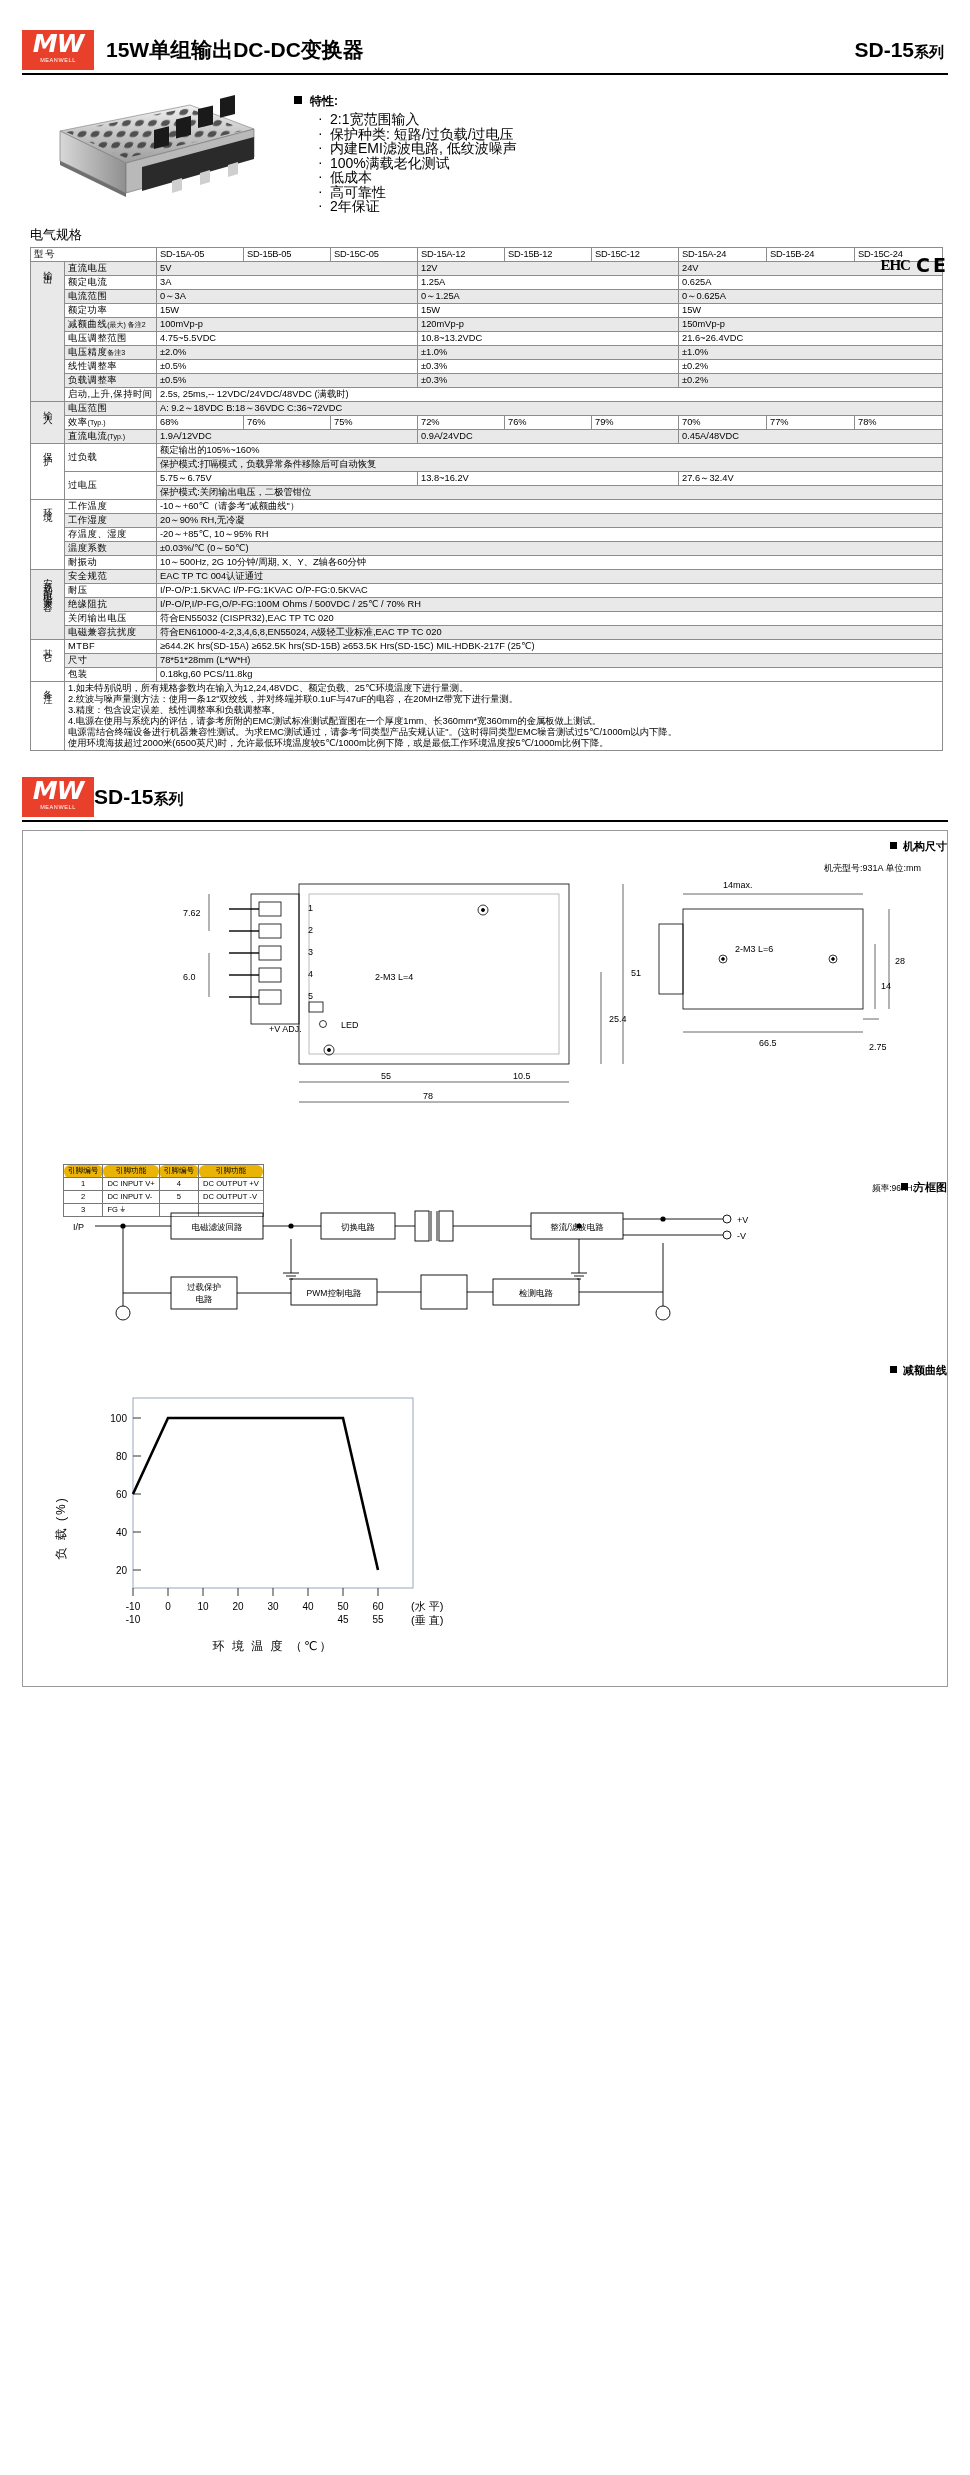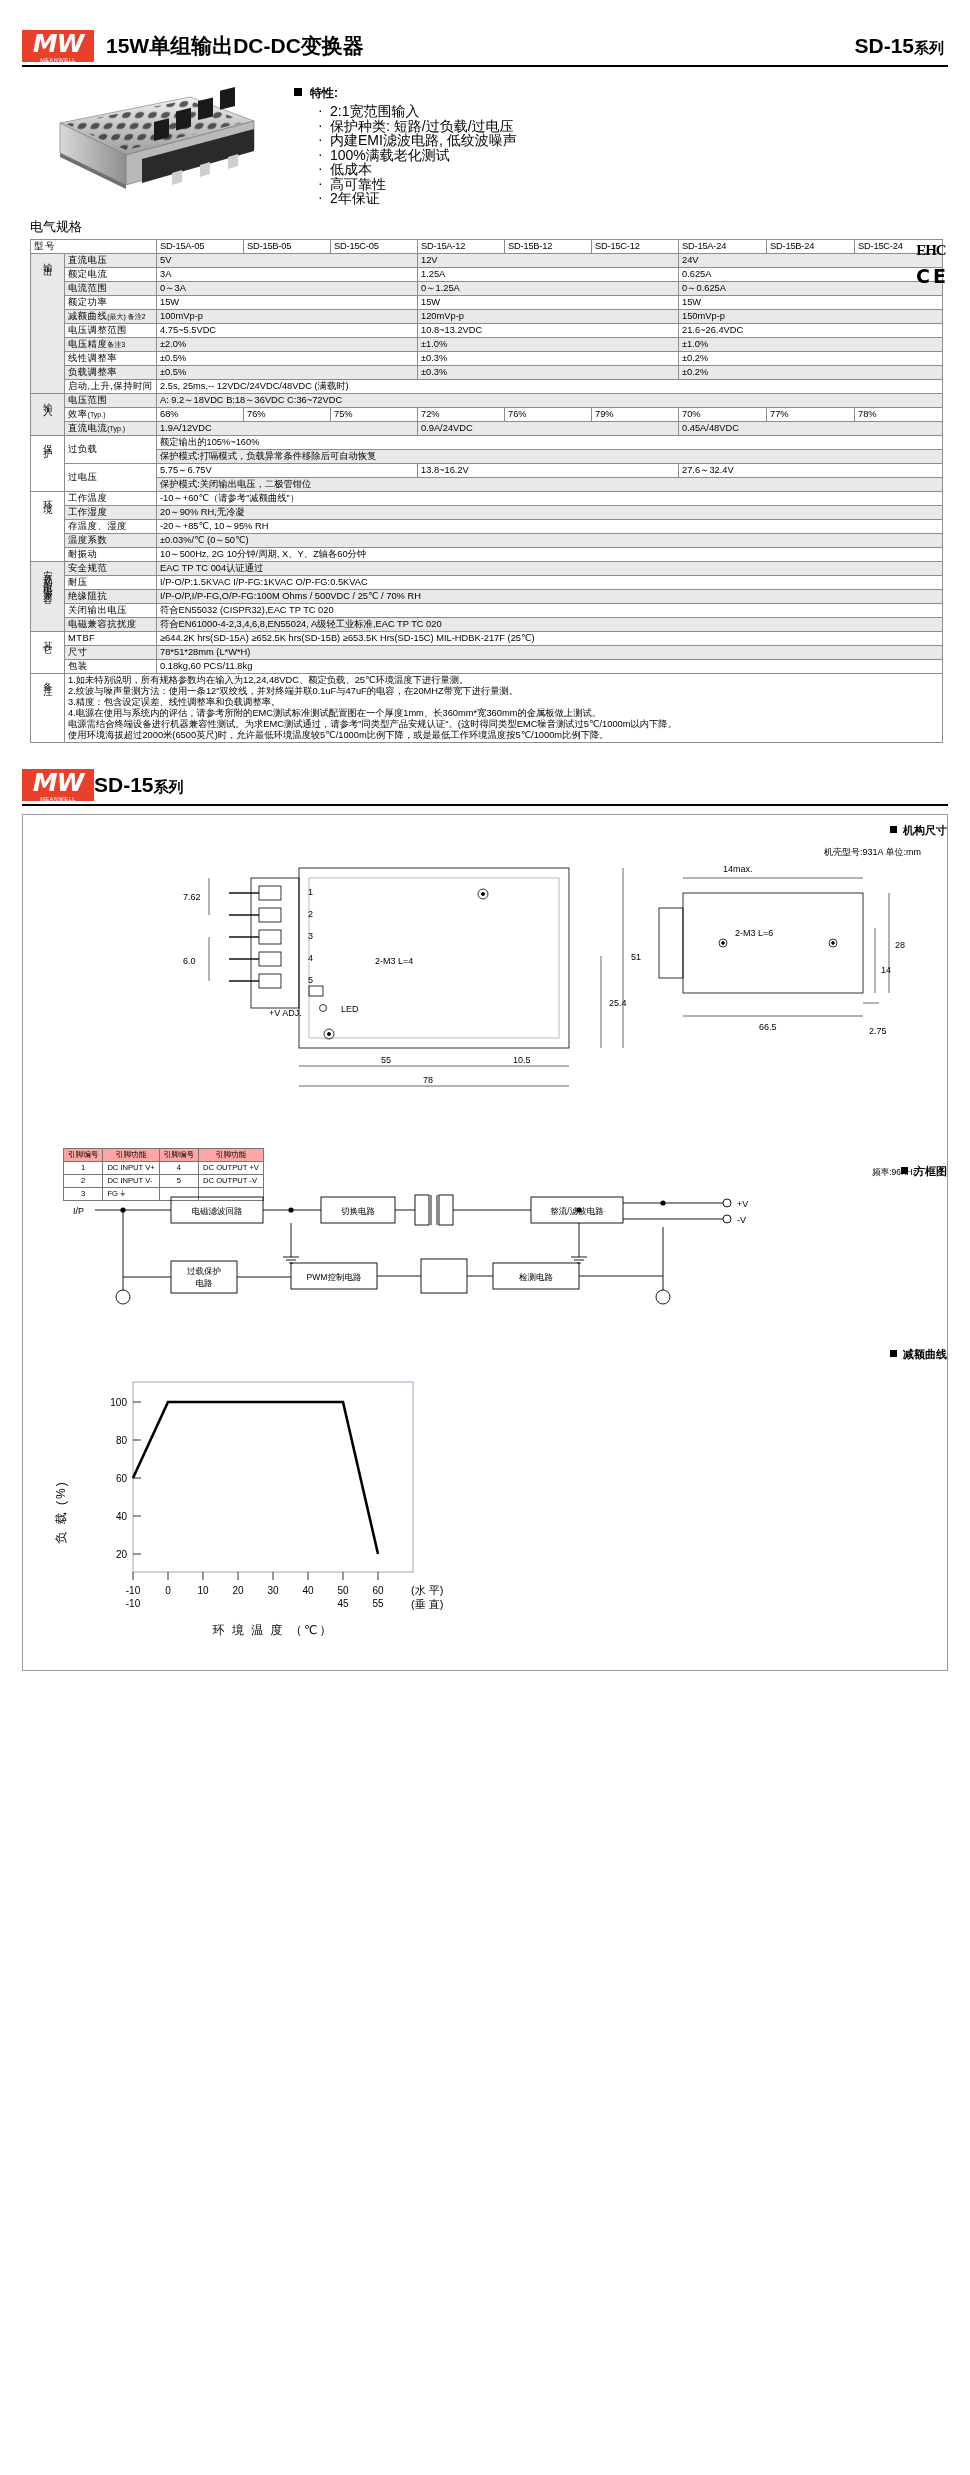--- a/index.html
+++ b/index.html
@@ -7,21 +7,21 @@
   body {
     width:970px; background:#fff;
     font-family:"Liberation Sans","DejaVu Sans",sans-serif;
     color:#000; -webkit-font-smoothing:none;
   }
   .page { width:970px; position:relative; }
 
   
   .hdr { display:flex; align-items:center; padding:0 22px; margin-top:30px; }
   .logo {
-    width:72px; height:32px; background:#e8402a; position:relative;
+    width:72px; height:40px; background:#e8402a; position:relative;
     display:flex; flex-direction:column; align-items:center; justify-content:flex-start;
     flex:0 0 auto;
   }
   .logo .mw {
     font-family:"DejaVu Sans",sans-serif; font-weight:bold; font-style:italic;
     font-size:25px; color:#fff; line-height:26px; letter-spacing:-1px; margin-top:1px;
   }
   .logo .mwsub {
     font-size:5.5px; color:#fff; letter-spacing:.6px; line-height:6px;
   }
@@ -37,21 +37,21 @@
   .prodrow { display:flex; padding:10px 22px 0 22px; }
   .photo-wrap { width:250px; height:135px; position:relative; flex:0 0 auto; }
   .feat { padding-left:22px; padding-top:8px; flex:1 1 auto; }
   .feat-head { font-size:12px; font-weight:bold; }
   .feat-head .sq { display:inline-block; width:8px; height:8px; background:#000; margin-right:8px; vertical-align:1px; }
   .feat ul { list-style:none; margin:2px 0 0 0; padding:0 0 0 24px; }
   .feat li { font-size:14px; line-height:14.5px; position:relative; padding-left:12px; white-space:nowrap; }
   .feat li:before { content:"·"; position:absolute; left:0; top:-1px; font-size:14px; }
 
   
-  .certs { position:absolute; right:24px; top:212px; display:flex; align-items:center; gap:6px;flex-direction:column; }
+  .certs { position:absolute; right:24px; top:224px; display:flex; align-items:center; gap:6px; }
   .cert-eac { font-size:15px; font-weight:bold; font-family:"Liberation Serif",serif; letter-spacing:-1px; }
   .cert-ce { font-size:19px; font-weight:bold; font-family:"DejaVu Sans",sans-serif; letter-spacing:0px; }
 
   
   .sec-cap { font-size:13px; padding:6px 0 3px 30px; }
 
   
   table.spec { border-collapse:collapse; width:913px; margin:0 0 0 30px; table-layout:fixed; }
   table.spec td, table.spec th {
     border:1px solid #8c8c8c; font-size:9.3px; padding:1px 3px;
@@ -81,21 +81,21 @@
   .blk-cap { font-size:11px; font-weight:bold; padding:8px 0 0 14px;text-align:right; }
   .blk-cap .sq { display:inline-block; width:7px; height:7px; background:#000; margin-right:6px; vertical-align:1px; }
 
   .mech { position:relative; height:300px; }
   .mech .casename { position:absolute; right:26px; top:8px; font-size:9px; }
   .pintbl { border-collapse:collapse; margin:6px 0 0 40px; }
   .pintbl td, .pintbl th {
     border:1px solid #777; font-size:7.6px; padding:1px 4px; text-align:center;
     font-weight:normal; line-height:10px;
   }
-  .pintbl th { background:#fca5a5; font-size:7.6px; }
+  .pintbl th { background:#eab308; font-size:7.6px;border-radius:6px; }
   .pintbl td.fn { text-align:left; }
   .pin-cap { font-size:8.5px; margin:0 0 2px 40px; }
 
   .freq { position:absolute; right:30px; font-size:8.5px; }
   .derate-wrap { position:relative; }
   svg text { font-family:"Liberation Sans","DejaVu Sans",sans-serif; }
 </style>
 </head>
 <body>
 

